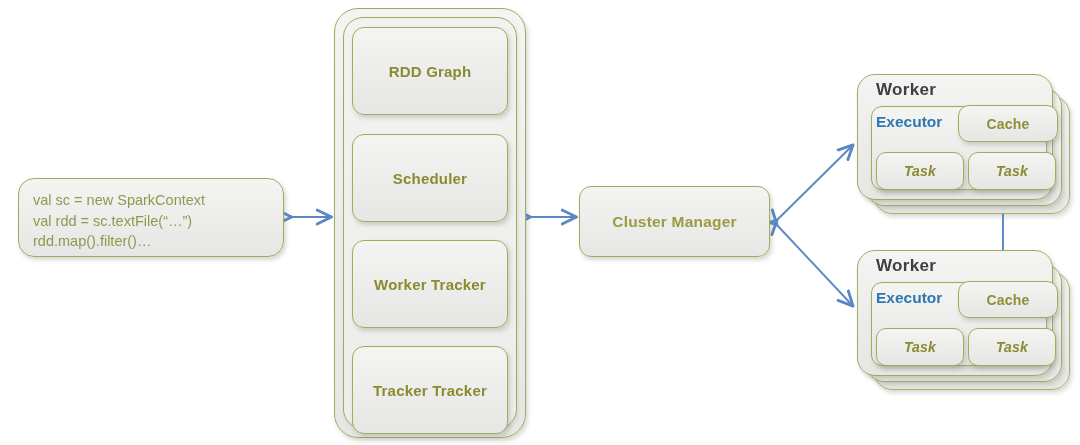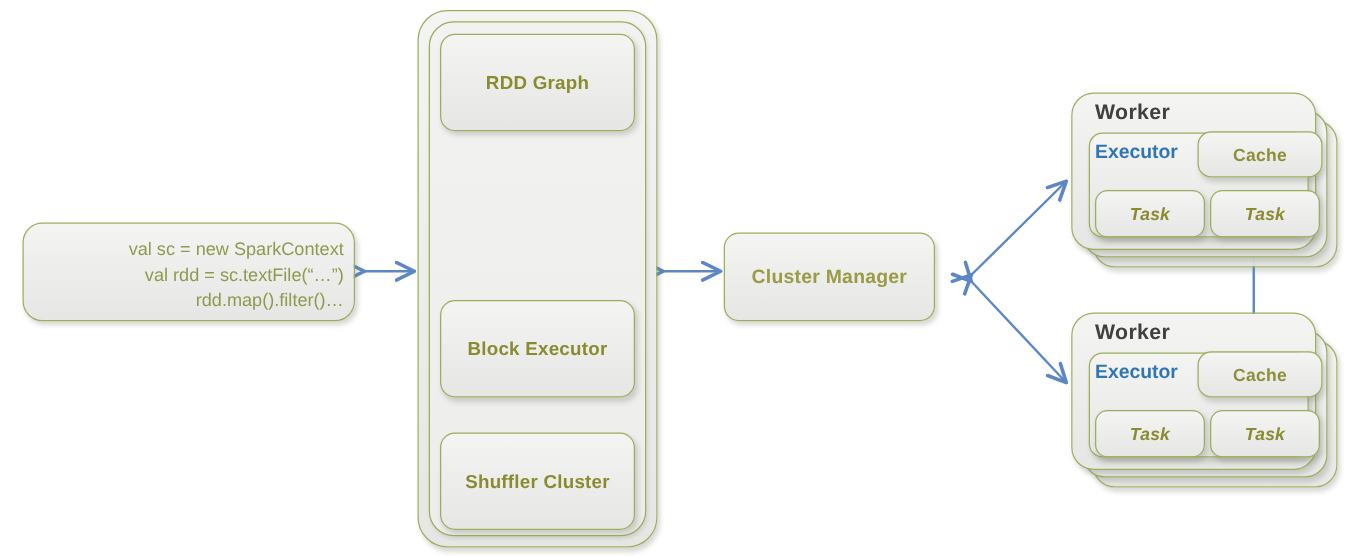--- a/index.html
+++ b/index.html
@@ -24,44 +24,44 @@
     display:flex;align-items:center;justify-content:center;
     width:100%;height:100%;
     color:#8a8b30;
     font-weight:bold;
     letter-spacing:.2px;
     box-sizing:border-box;
     user-select:none;
   }
 
   
-  #driver-card{left:18px;top:178px;width:266px;height:79px;border-radius:16px;text-align:right;}
+  #driver-card{left:18px;top:178px;width:266px;height:79px;border-radius:16px;}
   #driver-code{
     position:absolute;left:14px;top:11px;right:8px;
     color:#8f9a4e;
     font-size:14.5px;line-height:20.5px;
     white-space:pre;
     font-family:"Liberation Sans","DejaVu Sans",sans-serif;
     font-weight:500;
   }
 
   
   #context-outer{left:334px;top:8px;width:192px;height:430px;border-radius:24px;}
   #context-inner{left:343px;top:17px;width:174px;height:412px;border-radius:20px;
     background:linear-gradient(180deg,#f2f2f0 0%,#ededeb 100%);
     box-shadow:1px 2px 3px rgba(120,125,110,.18);}
-  .ctx-box{width:156px;height:78px;left:352px;border-radius:12px;}
+  .ctx-box{width:156px;height:88px;left:352px;border-radius:12px;}
   #ctx-rdd{top:27px;}
   #ctx-sched{top:134px;}
   #ctx-block{top:240px;}
   #ctx-shuffle{top:346px;}
   .ctx-box .label{font-size:15px;}
 
   
-  #cluster-card{left:579px;top:186px;width:169px;height:71px;border-radius:12px;}
+  #cluster-card{left:579px;top:186px;width:191px;height:71px;border-radius:12px;}
   #cluster-card .label{font-size:15.5px;color:#9a9b45;}
 
   
   .worker-stack{position:absolute;}
   .worker-back2{border-radius:18px;opacity:.95;}
   .worker-back1{border-radius:18px;}
   .worker-main{border-radius:18px;}
   .worker-title{
     position:absolute;color:#404040;font-weight:bold;font-size:17px;
     letter-spacing:.3px;
@@ -109,25 +109,28 @@
 val rdd = sc.textFile(“…”)
 rdd.map().filter()…</div>
   </div>
 
   <div class="card" id="context-outer"></div>
   <div class="card" id="context-inner"></div>
 
   <div class="card ctx-box" id="ctx-rdd">
     <div class="label">RDD Graph</div>
   </div>
+  <div class="card ctx-box" id="ctx-sched">
+    <div class="label">Scheduler</div>
+  </div>
   <div class="card ctx-box" id="ctx-block">
-    <div class="label">Block Executor</div>
+    <div class="label">Worker Tracker</div>
   </div>
   <div class="card ctx-box" id="ctx-shuffle">
-    <div class="label">Shuffler Cluster</div>
+    <div class="label">Tracker Tracker</div>
   </div>
 
   <div class="card" id="cluster-card">
     <div class="label">Cluster Manager</div>
   </div>
 
   <div class="worker-stack">
     <div class="card worker-back2" style="left:874px;top:96px;width:196px;height:118px;"></div>
     <div class="card worker-back1" style="left:866px;top:88px;width:196px;height:118px;"></div>
     <div class="card worker-main" style="left:857px;top:74px;width:196px;height:126px;"></div>

